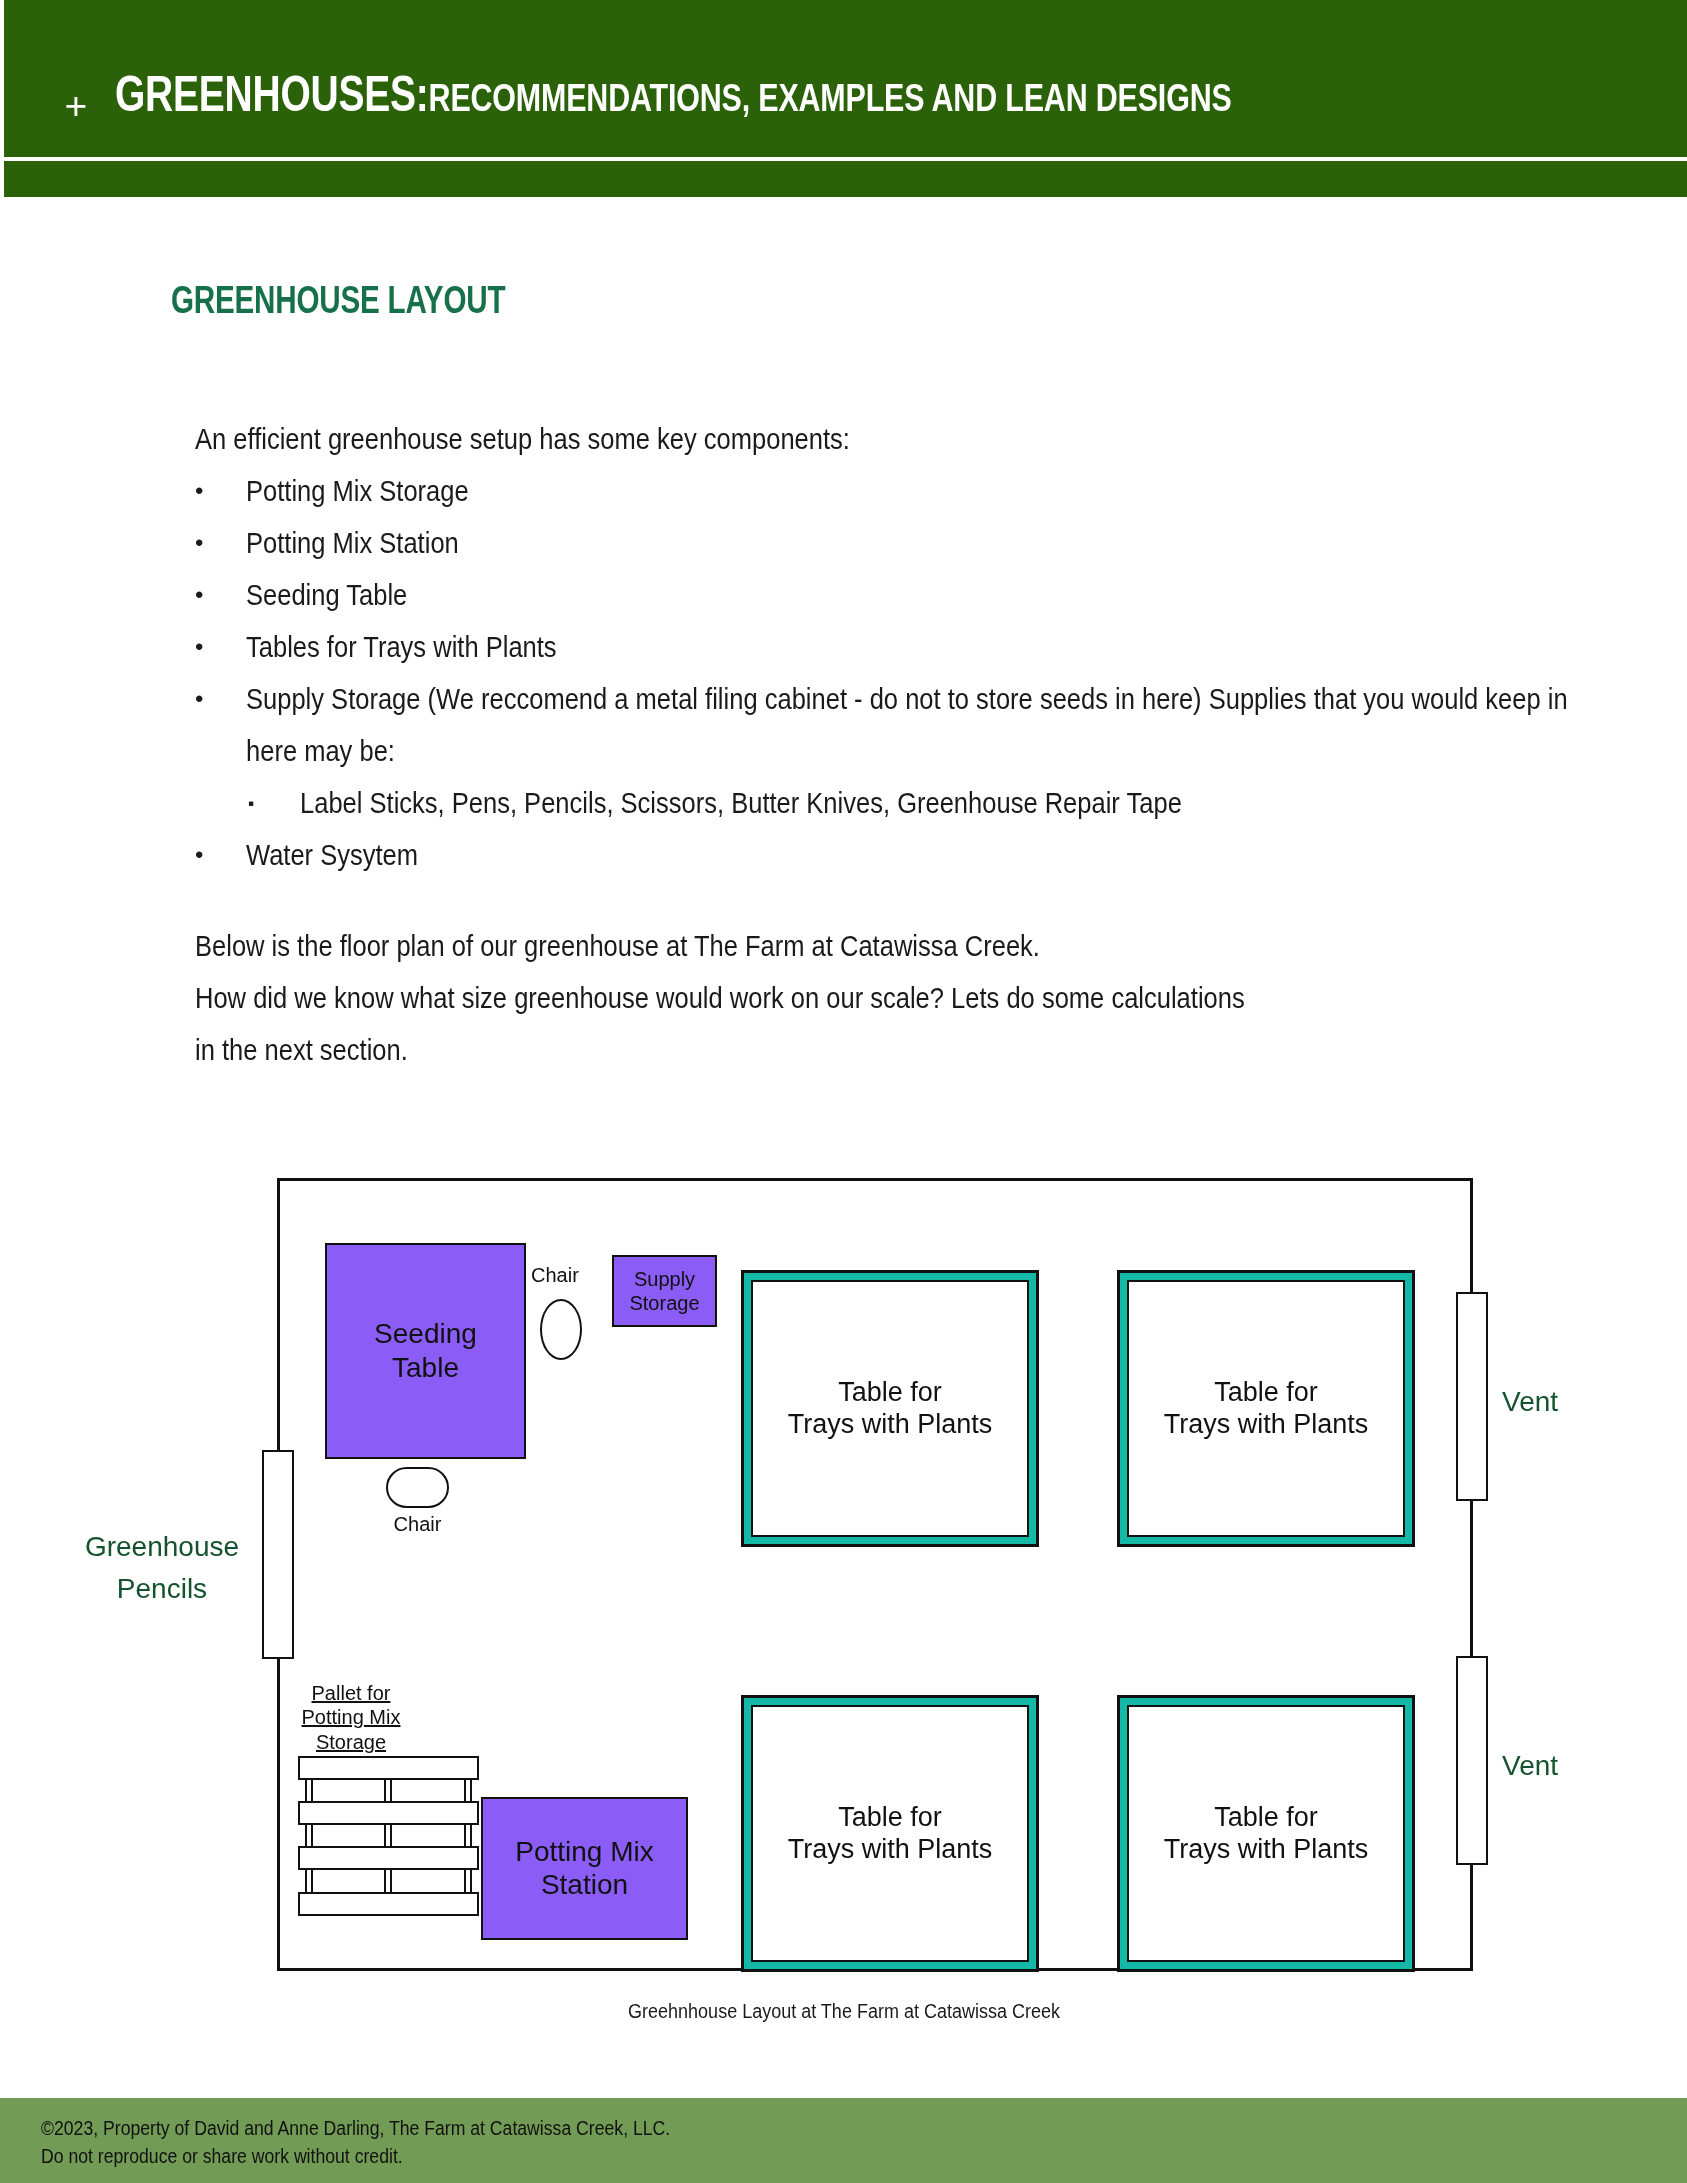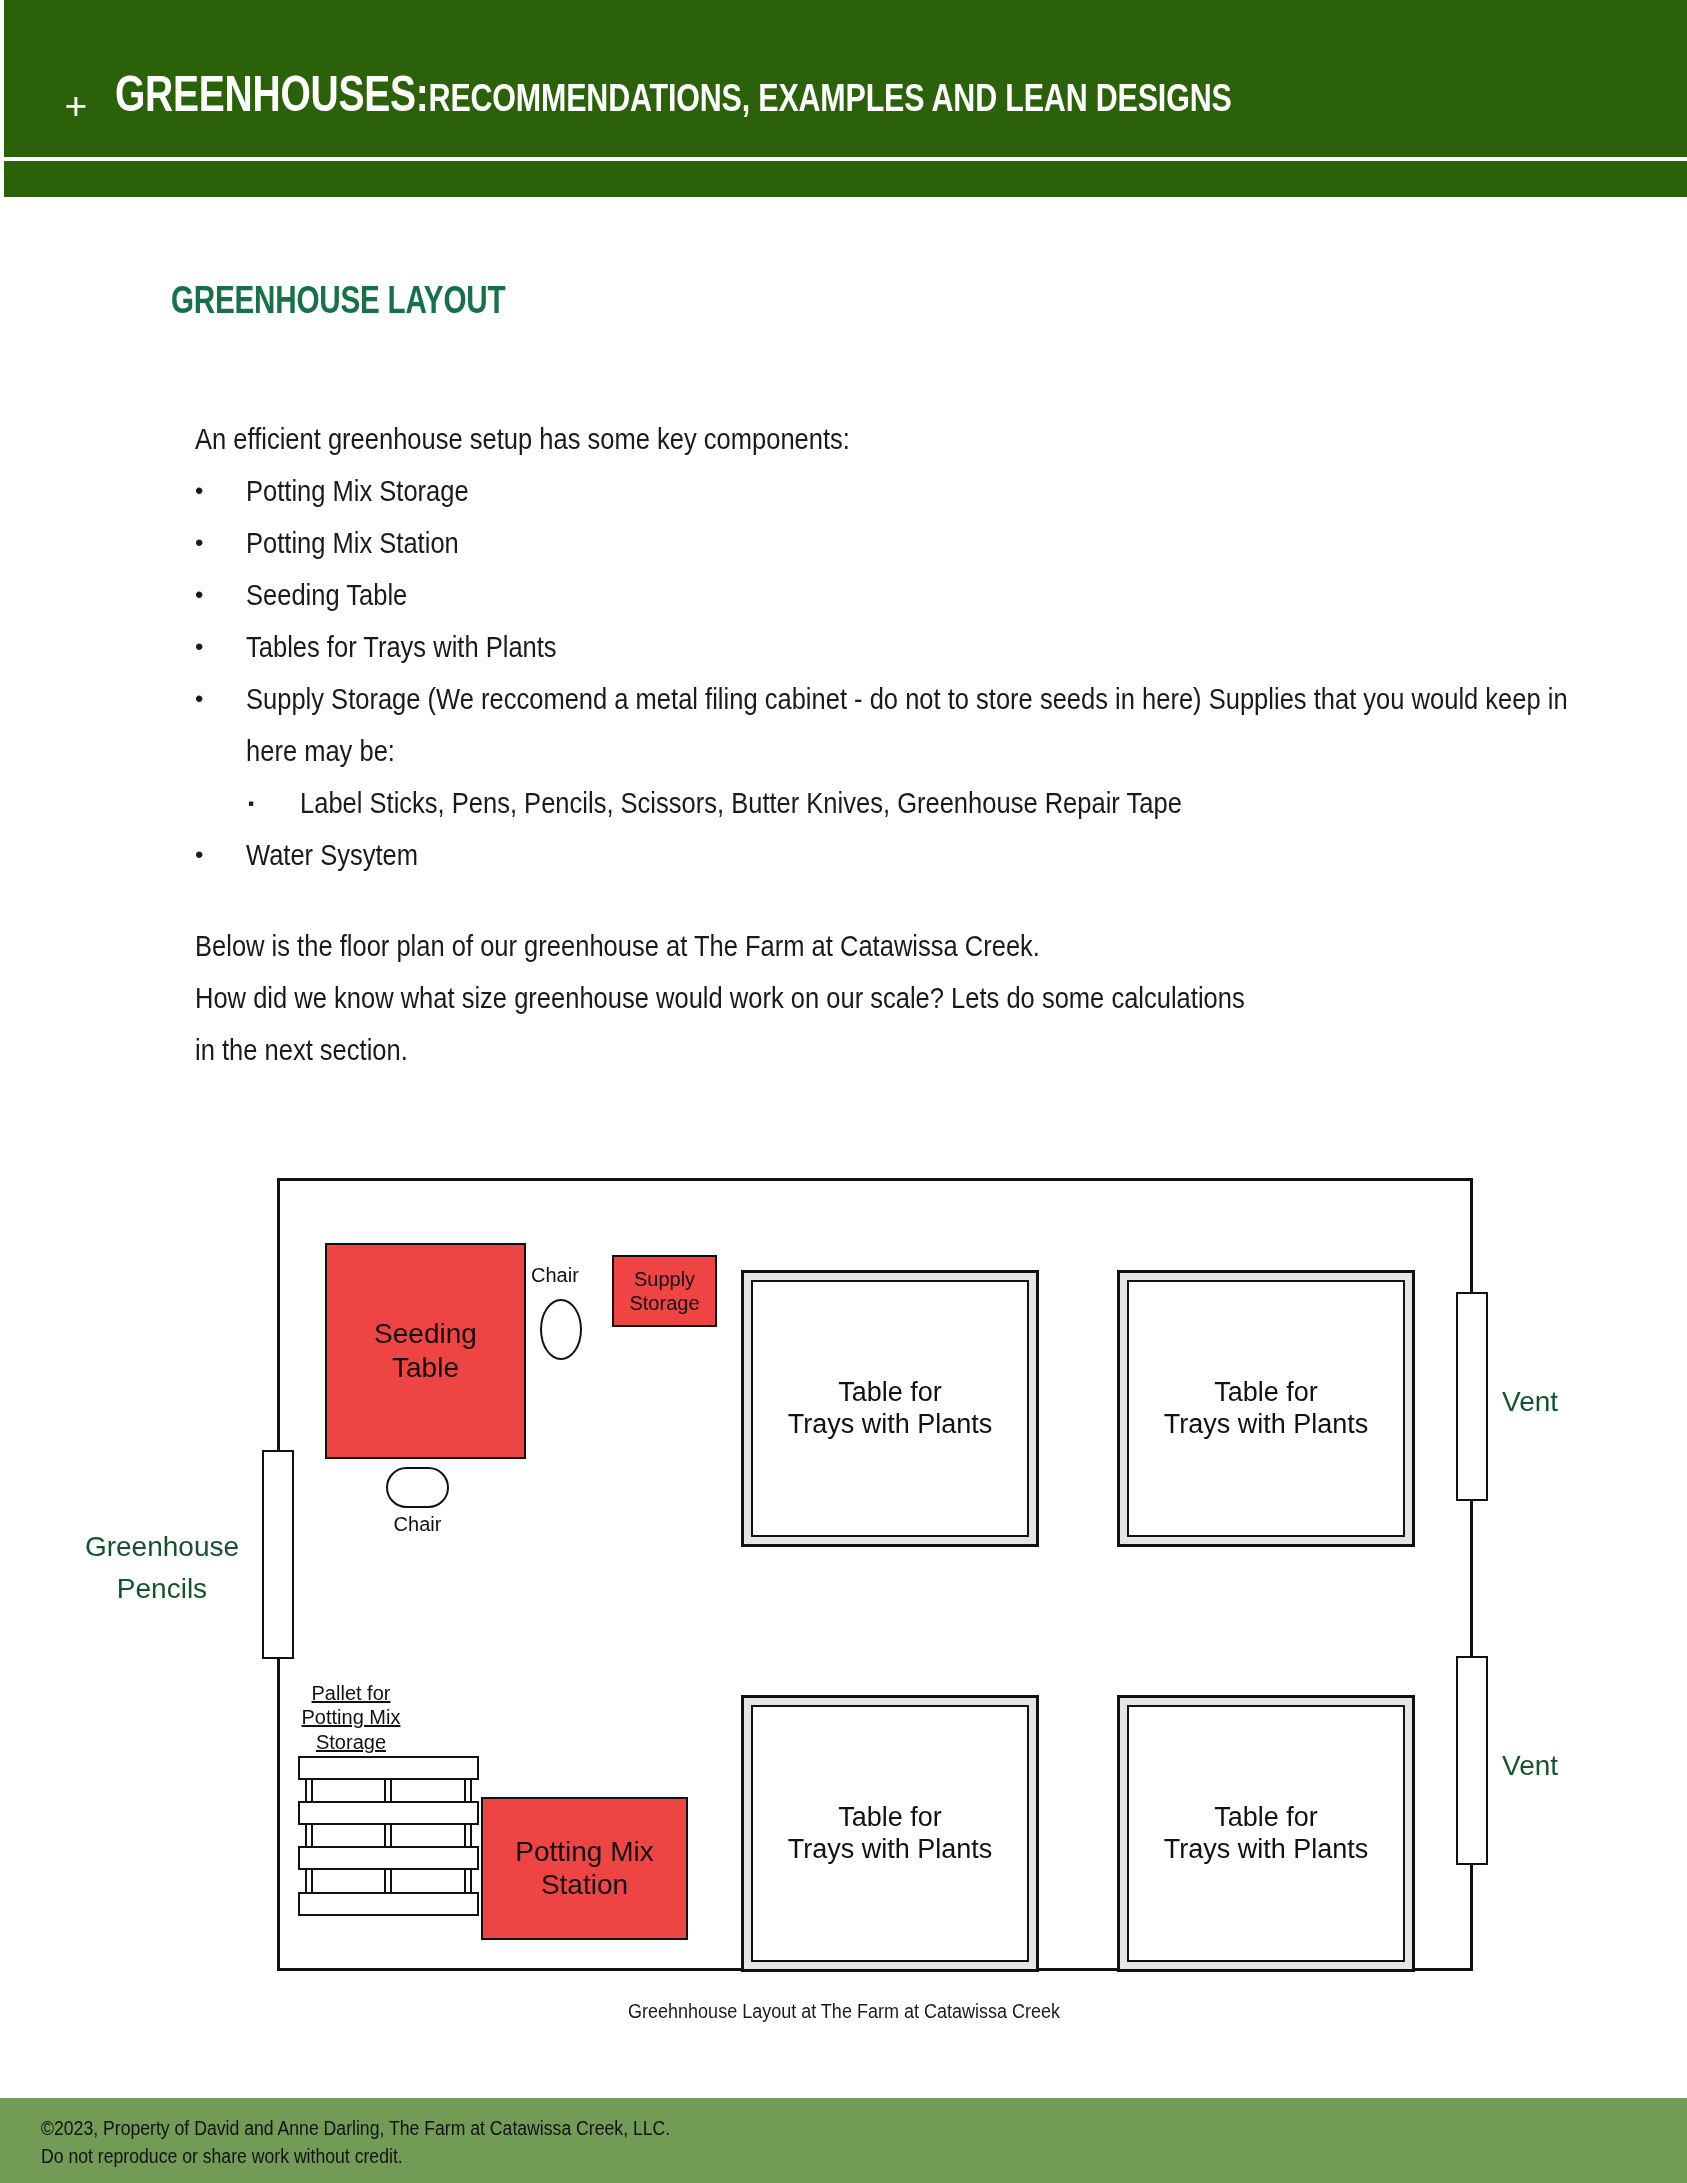--- a/index.html
+++ b/index.html
@@ -145,21 +145,21 @@
   }
   .wall {
     position: absolute;
     background: transparent;
     border: 3.4px solid #111111;
     left: 277px; top: 30px;
     width: 1196px; height: 793px;
   }
   .box {
     position: absolute;
-    background: #ef4444;
+    background: #8b5cf6;
     border: 2.7px solid #111111;
   }
 
   
   .seeding-table {
     left: 325px; top: 95px;
     width: 201px; height: 216px;
     border-width: 2.7px;
   }
   .seeding-table .inner-text {
@@ -207,21 +207,21 @@
     transform: translateY(-50%);
     text-align: center;
     font-size: 20px;
     line-height: 1.2;
     color: #111111;
   }
 
   
   .plant-table {
     position: absolute;
-    background: #e5e5e5;
+    background: #14b8a6;
     border: 3.4px solid #111111;
     padding: 7.4px;
   }
   .plant-table .tinner {
     width: 100%; height: 100%;
     border: 2.7px solid #111111;
     background: #ffffff;
     position: relative;
   }
   .plant-table .tlabel {

